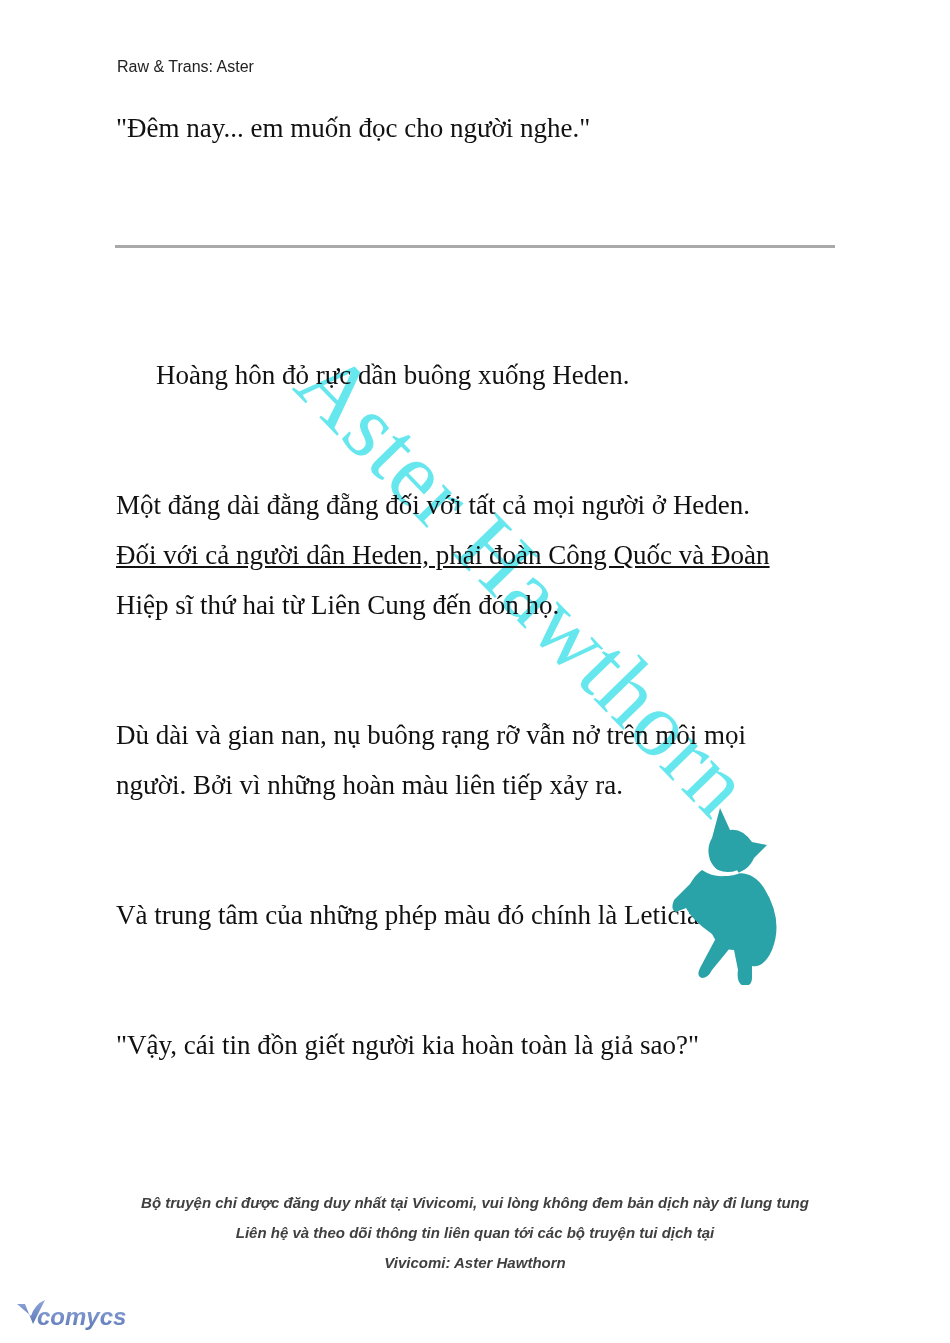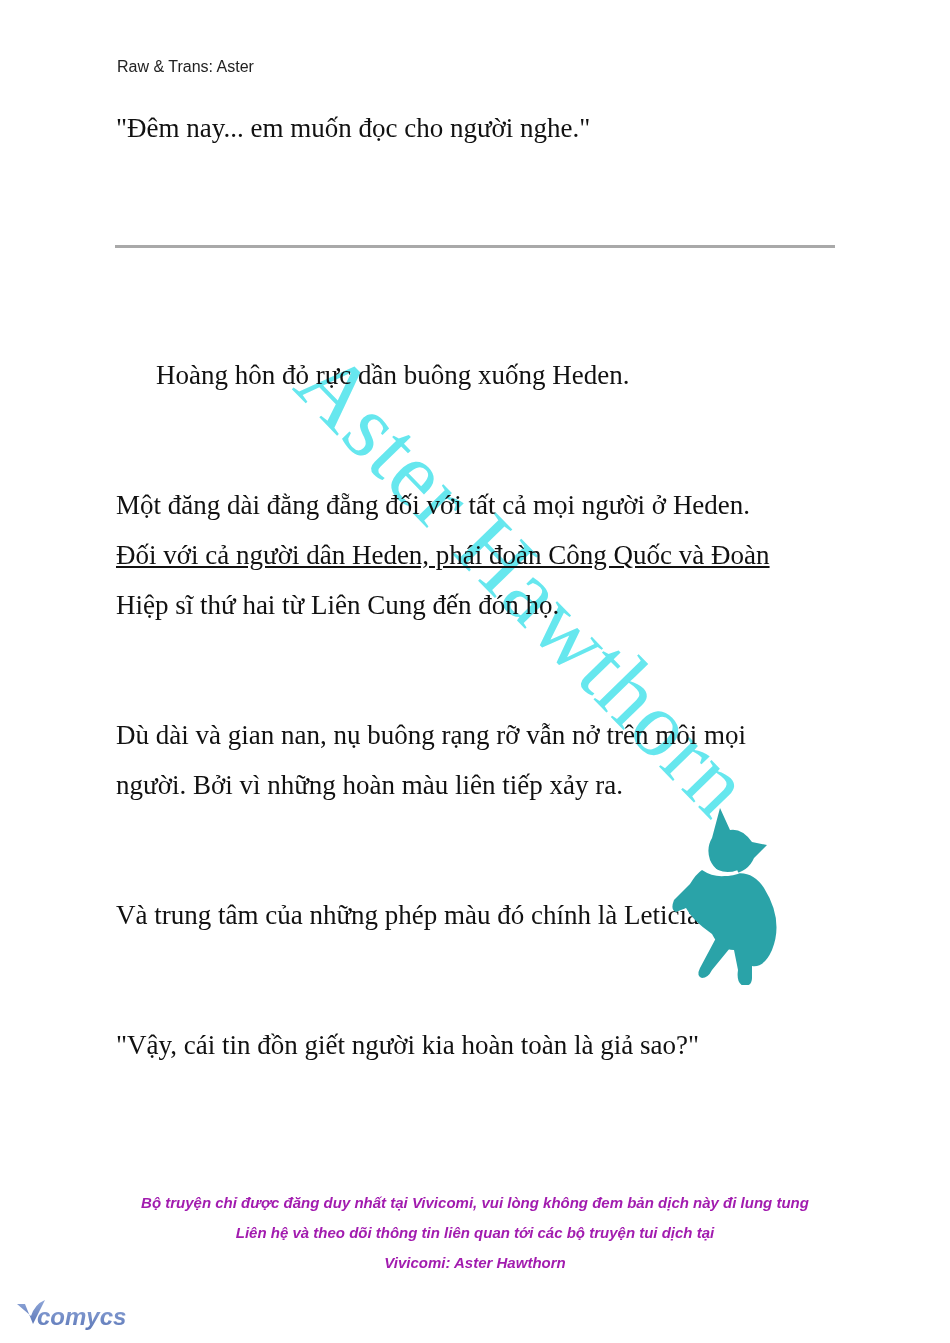--- a/index.html
+++ b/index.html
@@ -22,21 +22,21 @@
       position: absolute; left: 115px; top: 560px;
       transform-origin: 0 0;
       transform: rotate(45.8deg) translate(0, -330px);
       font-family: "Liberation Serif", serif; font-size: 92px; color: #5ee6ee;
       white-space: nowrap; z-index: 1; letter-spacing: 1px; opacity: 0.95;
     }
     .cat { position: absolute; left: 672px; top: 800px; width: 110px; height: 185px; z-index: 3; }
     .notice {
       position: absolute; left: 0; width: 950px; text-align: center;
       font-family: "Liberation Sans", sans-serif; font-style: italic; font-weight: bold;
-      font-size: 15px; color: #a21caf;
+      font-size: 15px; color: #404040;
     }
     .logo { position: absolute; left: 15px; top: 1298px; width: 130px; height: 36px; }
   </style>
 </head>
 <body>
 
 <div class="page">
 
   <div class="header-credit">Raw &amp; Trans: Aster</div>
 

